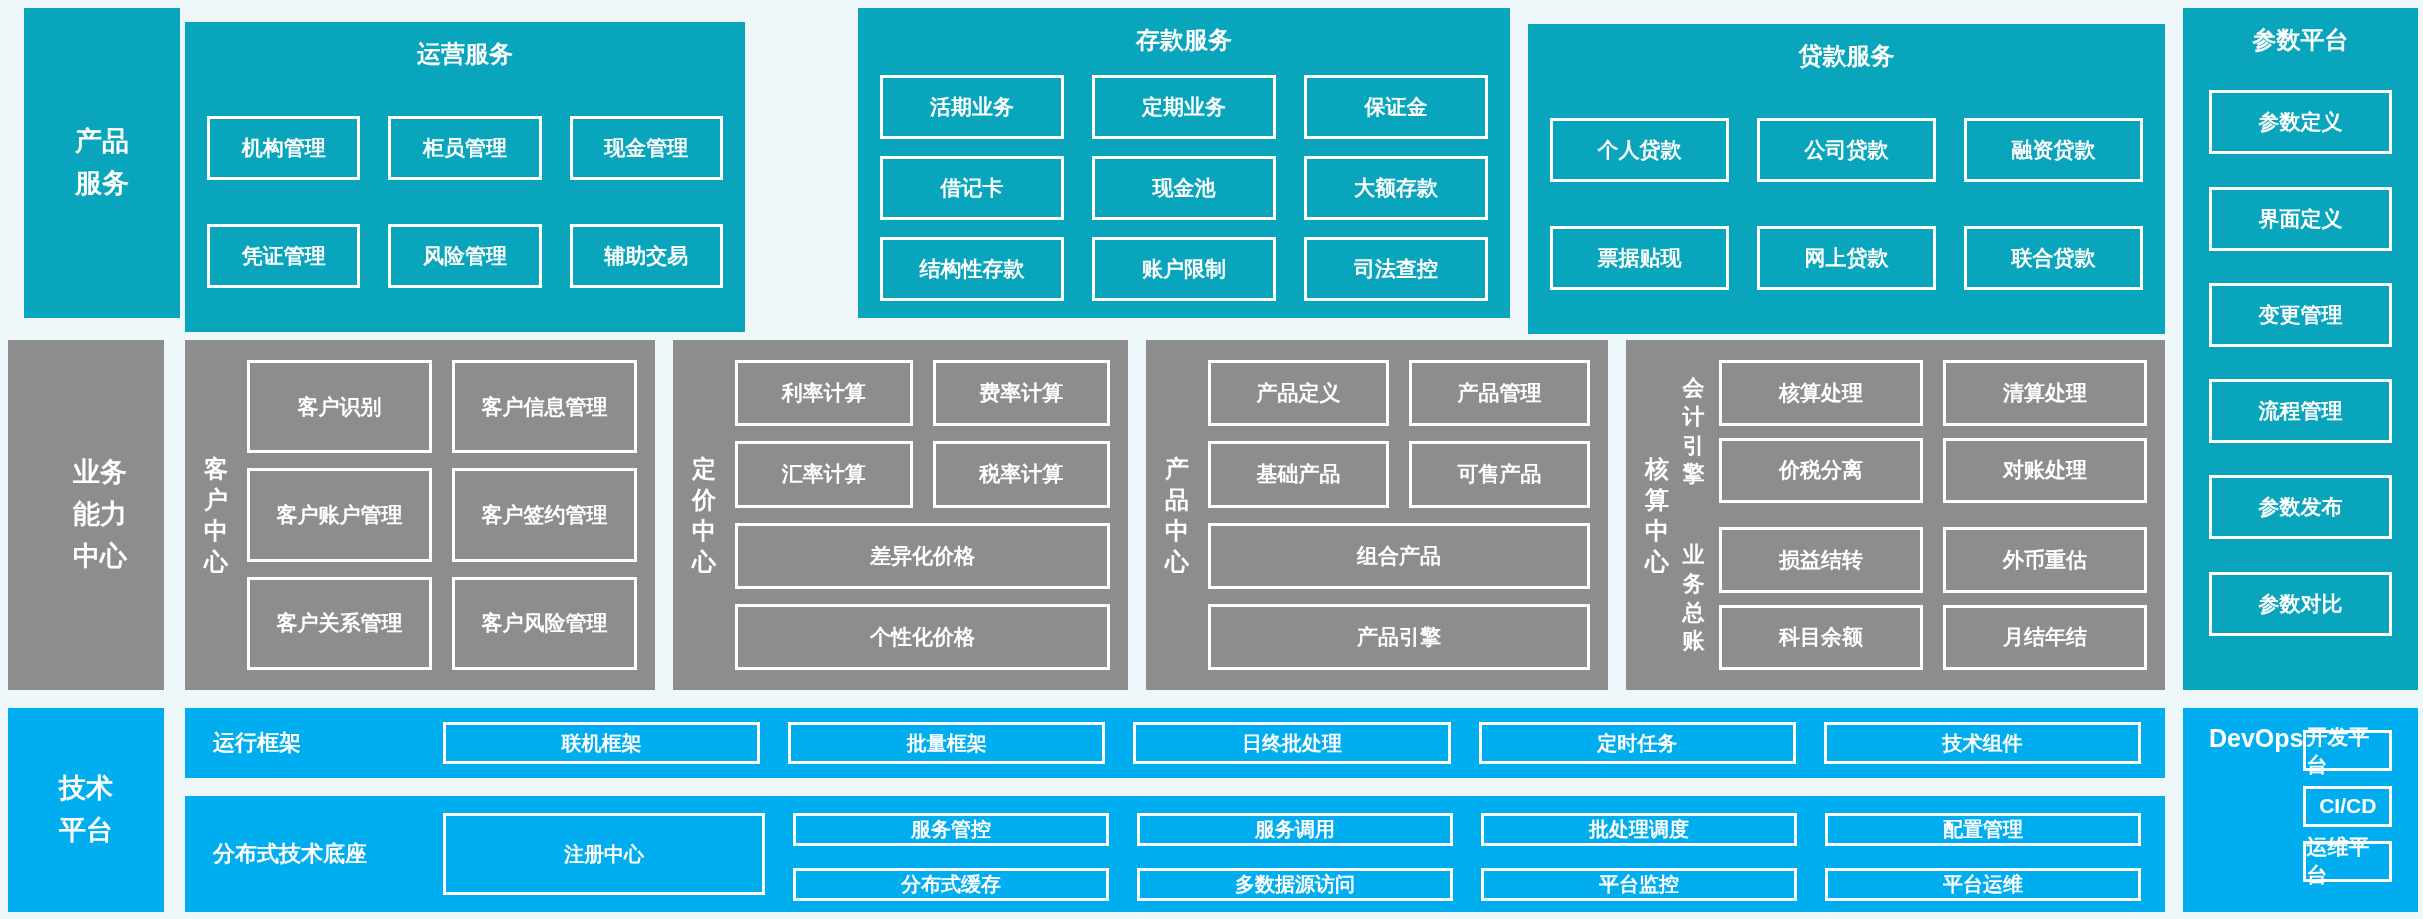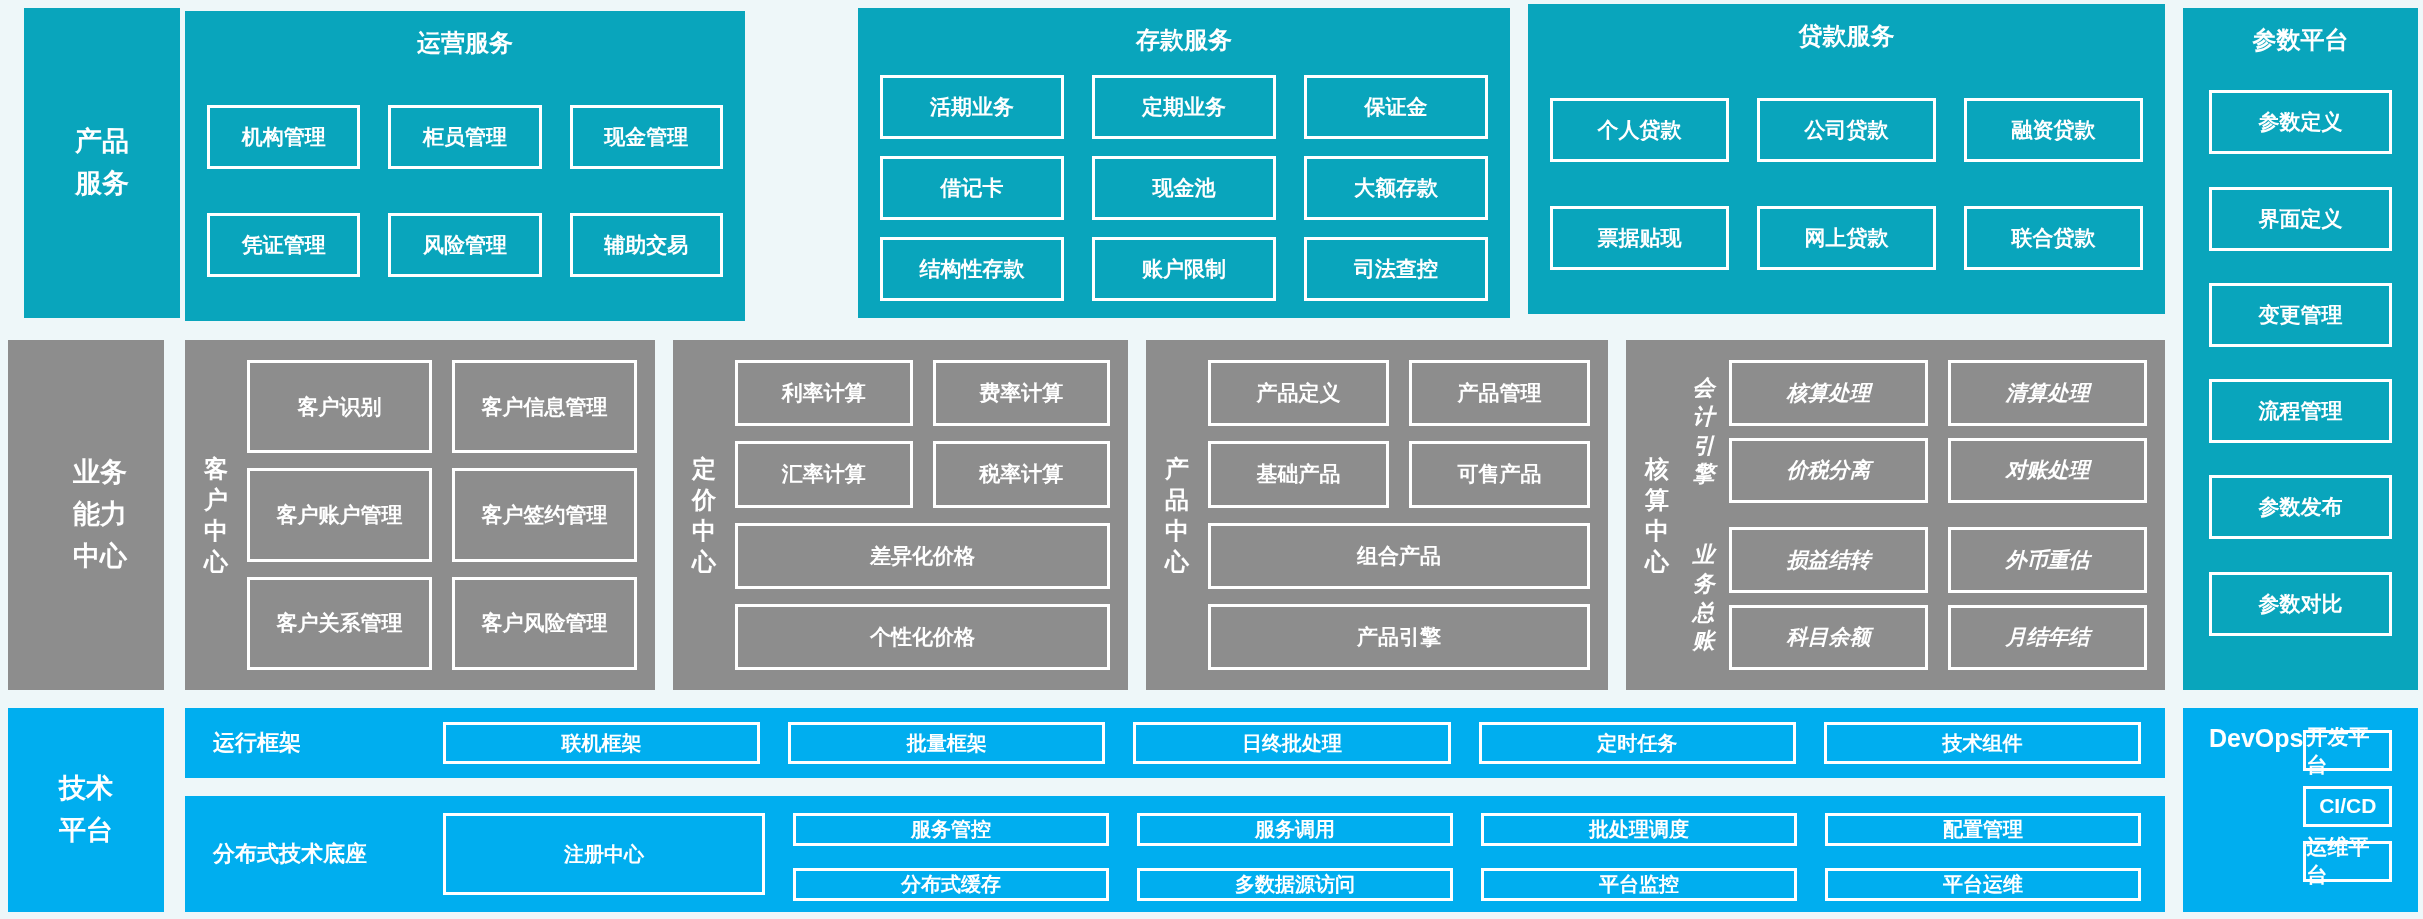--- a/index.html
+++ b/index.html
@@ -65,21 +65,21 @@
   .panel-body{
     flex:1;display:grid;grid-template-columns:repeat(2,1fr);
     grid-auto-rows:1fr;gap:15px 20px;margin-left:16px;
   }
   .mcell{
     border:3px solid var(--border);
     display:flex;align-items:center;justify-content:center;
     font-size:21px;text-align:center;
   }
   .wide{grid-column:1 / -1;}
-  .acc-groups{flex:1;display:flex;flex-direction:column;gap:24px;margin-left:18px;font-style:italic;}
+  .acc-groups{flex:1;display:flex;flex-direction:column;gap:24px;margin-left:8px;}
   .acc-group{flex:1;display:flex;}
   .acc-grid{
     flex:1;display:grid;grid-template-columns:repeat(2,1fr);
     grid-auto-rows:1fr;gap:12px 20px;margin-left:12px;
   }
   
   .band{display:flex;align-items:center;padding:0 24px 0 28px;}
   .band-label{flex:0 0 auto;width:230px;font-size:22px;}
   .band-cells{flex:1;display:flex;gap:28px;border-radius:10px;}
   .bcell{
@@ -110,21 +110,21 @@
 
 <div class="canvas">
 
   <div class="abs teal rail" style="left:24px;top:8px;width:156px;height:310px;">
     <div>
       <span>产品</span>
       <span>服务</span>
     </div>
   </div>
 
-  <div class="abs teal sec" style="left:185px;top:11px;width:560px;height:310px;">
+  <div class="abs teal sec" style="left:185px;top:22px;width:560px;height:310px;">
     <div class="sec-title">运营服务</div>
     <div class="cells3">
       <div class="cell">机构管理</div>
       <div class="cell">柜员管理</div>
       <div class="cell">现金管理</div>
       <div class="cell">凭证管理</div>
       <div class="cell">风险管理</div>
       <div class="cell">辅助交易</div>
     </div>
   </div>
@@ -137,21 +137,21 @@
       <div class="cell">保证金</div>
       <div class="cell">借记卡</div>
       <div class="cell">现金池</div>
       <div class="cell">大额存款</div>
       <div class="cell">结构性存款</div>
       <div class="cell">账户限制</div>
       <div class="cell">司法查控</div>
     </div>
   </div>
 
-  <div class="abs teal sec" style="left:1528px;top:4px;width:637px;height:310px;justify-content:center;">
+  <div class="abs teal sec" style="left:1528px;top:24px;width:637px;height:310px;justify-content:center;">
     <div class="sec-title">贷款服务</div>
     <div class="cells3">
       <div class="cell">个人贷款</div>
       <div class="cell">公司贷款</div>
       <div class="cell">融资贷款</div>
       <div class="cell">票据贴现</div>
       <div class="cell">网上贷款</div>
       <div class="cell">联合贷款</div>
     </div>
   </div>

